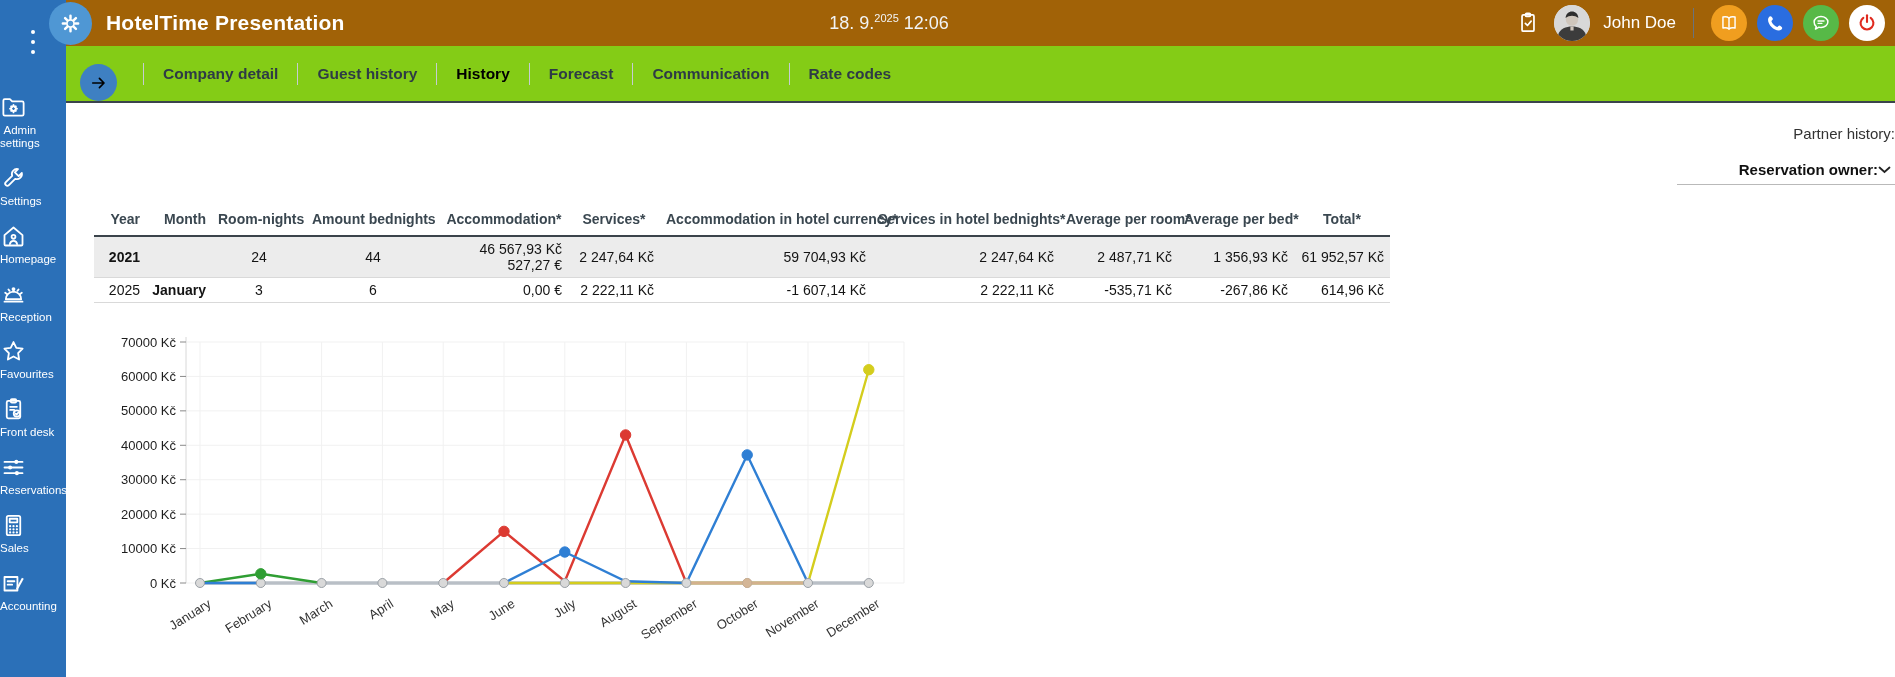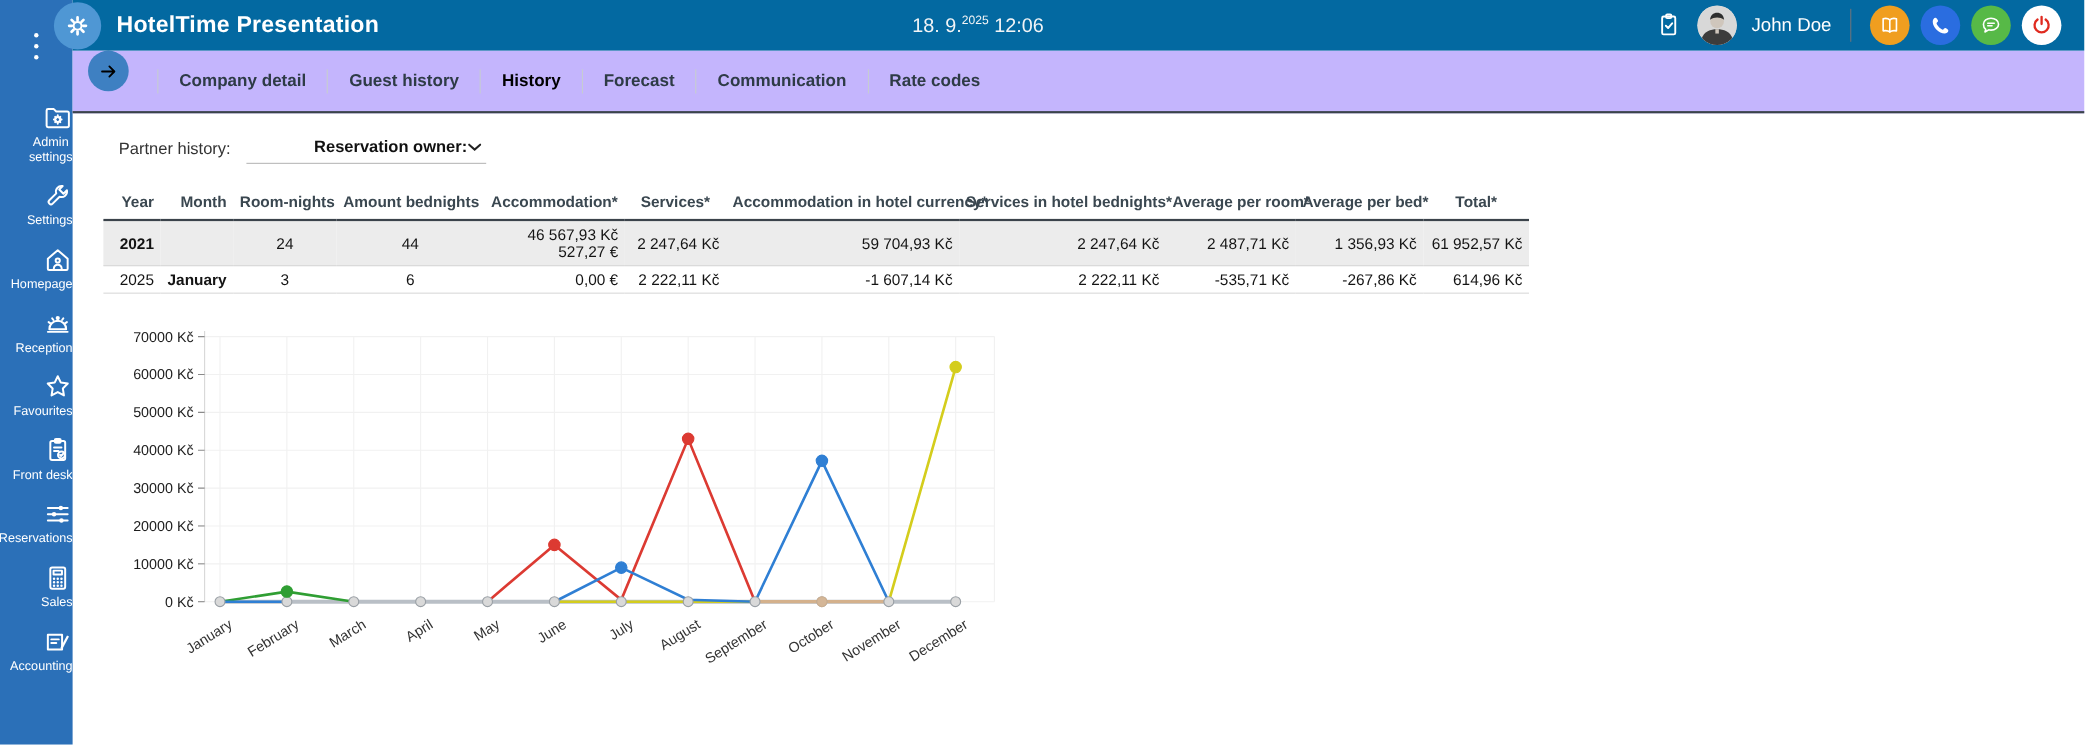--- a/index.html
+++ b/index.html
@@ -7,55 +7,55 @@
   html,body { width:1895px; height:677px; overflow:hidden; background:#fff;
     font-family:"Liberation Sans","DejaVu Sans",sans-serif; }
   .app { display:flex; width:100%; height:100%; }
 
   
   .sidebar { width:66px; background:#2b70b8; color:#fff; flex-shrink:0;
     display:flex; flex-direction:column; align-items:center; }
   .kebab { padding:30px 0 6px 0; display:flex; flex-direction:column; gap:6px; cursor:pointer; align-self:center; }
   .kebab i { width:4px; height:4px; border-radius:50%; background:#fff; display:block; }
   .side-nav { margin-top:34px; display:flex; flex-direction:column; gap:15px; width:100%; }
-  .side-item { display:flex; flex-direction:column; align-items:flex-end; gap:3px;
+  .side-item { display:flex; flex-direction:column; align-items:flex-start; gap:3px;
     cursor:pointer; width:100%; overflow:hidden; }
   .side-item svg { width:27px; height:27px; }
   .side-item .slabel { font-size:11.5px; line-height:1.12; text-align:center; white-space:pre-line; }
 
   
   .main { flex:1; display:flex; flex-direction:column; min-width:0; }
 
-  .topbar { height:46px; background:#0369a1; color:#fff; display:flex; align-items:center;
+  .topbar { height:46px; background:#a16207; color:#fff; display:flex; align-items:center;
     position:relative; padding-left:40px; flex-shrink:0; }
   .logo-circle { position:absolute; left:-17px; top:2px; width:43px; height:43px; border-radius:50%;
     background:#4f97d4; display:flex; align-items:center; justify-content:center; z-index:3; }
   .app-title { font-size:21px; font-weight:bold; letter-spacing:.2px; }
   .top-date { position:absolute; left:45%; transform:translateX(-50%); font-size:18px; color:#f2f4f6; }
   .top-date sup { font-size:11px; }
-  .top-right { margin-left:auto; display:flex; align-items:center; gap:13px; padding-right:21px; }
+  .top-right { margin-left:auto; display:flex; align-items:center; gap:13px; padding-right:10px; }
   .tb-plain-icon { width:26px; height:26px; cursor:pointer; display:flex; }
   .avatar { width:36px; height:36px; border-radius:50%; overflow:hidden; background:#dcdcdc; cursor:pointer; flex-shrink:0; }
   .username { font-size:17px; color:#fff; white-space:nowrap; }
   .top-divider { width:1px; height:30px; background:#6a737c; margin:0 4px; }
   .circ-btn { width:36px; height:36px; border-radius:50%; display:flex; align-items:center;
     justify-content:center; cursor:pointer; flex-shrink:0; }
 
-  .tabbar { height:57px; background:#c4b5fd; border-bottom:2px solid #3b444c;
-    display:flex; align-items:flex-start; padding-left:14px; flex-shrink:0; }
+  .tabbar { height:57px; background:#84cc16; border-bottom:2px solid #3b444c;
+    display:flex; align-items:flex-end; padding-left:14px; flex-shrink:0; }
   .arrow-btn { width:37px; height:37px; border-radius:50%; background:#3e80c2; display:flex;
     align-items:center; justify-content:center; cursor:pointer; flex-shrink:0; }
   .tabs { display:flex; align-items:center; margin-left:26px; height:100%; }
   .tab-sep { width:1px; height:22px; background:#c6ccd2; }
   .tab { padding:0 19px; font-size:15.5px; font-weight:600; color:#2e3b46; cursor:pointer; white-space:nowrap; }
   .tab.active { color:#000; font-weight:800; }
 
   .content { padding:22px 0 0 28px; flex:1; overflow:hidden; }
 
-  .filter-row { display:flex; align-items:flex-end; gap:14px; margin-left:14px; }
+  .filter-row { display:flex; align-items:flex-end; gap:14px; margin-left:14px;flex-direction:column; }
   .filter-label { font-size:15px; color:#333; padding-bottom:5px; }
   .select-ctl { min-width:218px; display:flex; align-items:center; justify-content:flex-end;
     border-bottom:1px solid #b9b9b9; padding:0 4px 6px 2px; cursor:pointer; }
   .select-ctl .sel-val { font-size:15px; font-weight:bold; color:#111; }
 
   
   table.hist { border-collapse:collapse; margin-top:20px; width:1296px; table-layout:fixed; }
   table.hist th { font-size:14px; font-weight:bold; color:#3a4750; padding:6px 6px 8px 6px; white-space:nowrap; }
   table.hist thead tr { border-bottom:2px solid #3b434b; }
   table.hist td { font-size:14px; color:#141414; padding:4px 6px; white-space:pre-line; }

